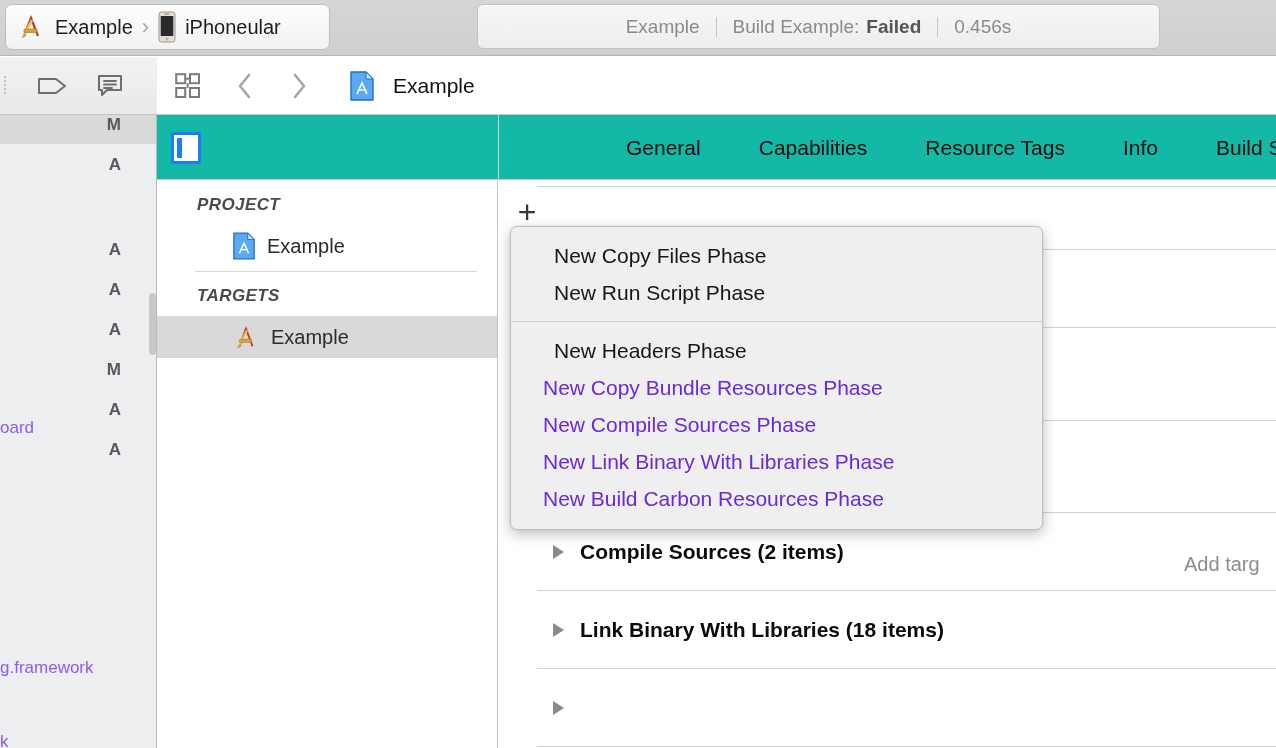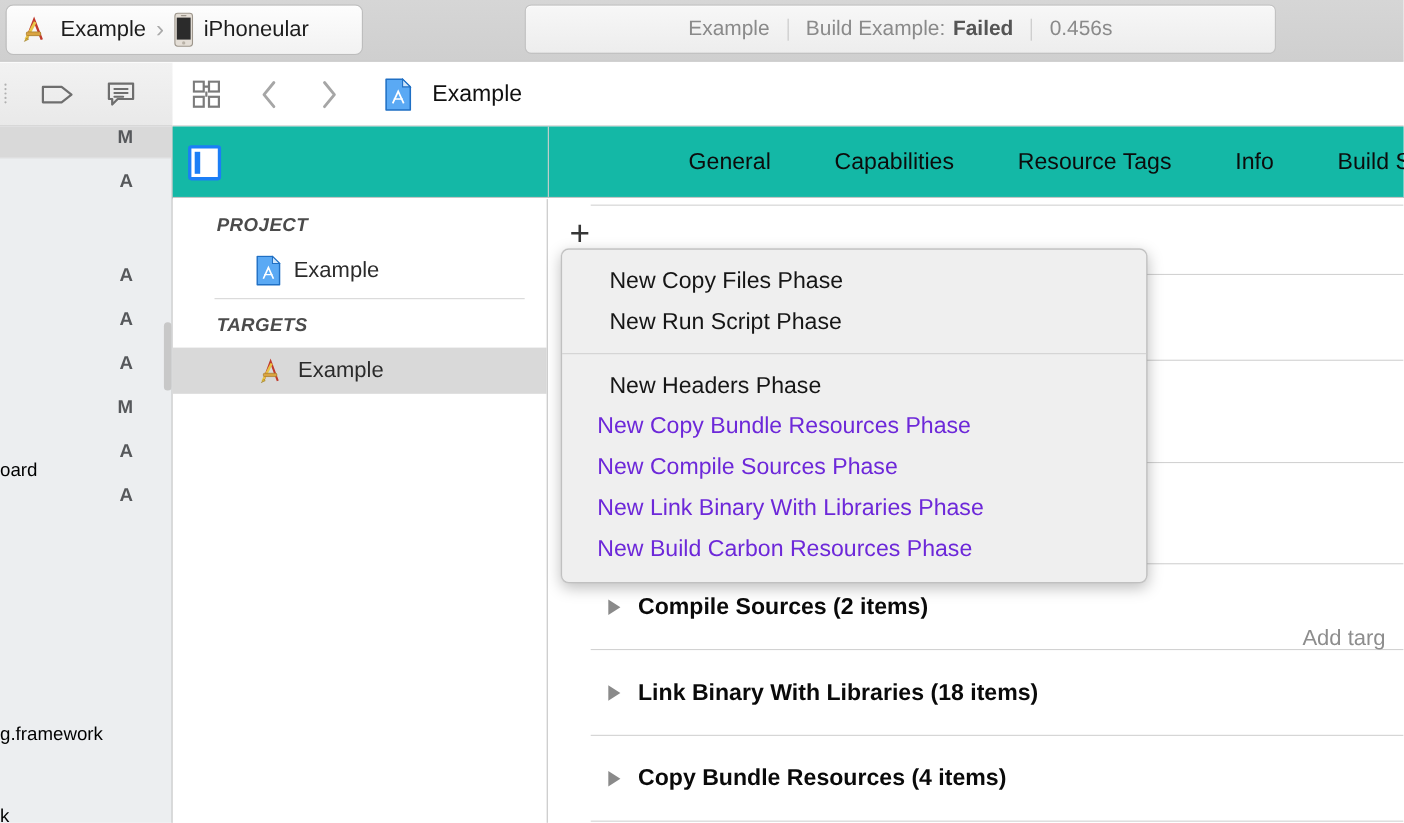--- a/index.html
+++ b/index.html
@@ -62,21 +62,21 @@
     overflow: hidden;
   }
   .nav-row {
     position: absolute; left: 0; width: 157px; height: 36px;
     display: flex; align-items: center; justify-content: flex-end;
     padding-right: 36px;
     font-size: 17px; color: #3c4043;
   }
   .nav-row .scm { font-weight: bold; color: #56585b; font-size: 17px; }
   .nav-row .fname {
-    position: absolute; left: 0; font-size: 17px; color: #000000;
+    position: absolute; left: 0; font-size: 17px; color: #8b5cf6;
     white-space: nowrap;
     margin-top: 36px;
   }
   .nav-row.sel { background: #d9d9d9; }
   .nav-hairline {
     position: absolute; left: 0; width: 157px; height: 1px; background: #dcdcdc;
   }
   .nav-scrollbar {
     position: absolute; left: 149px; width: 7px;
     background: #c8c8c8; border-radius: 4px;
@@ -390,24 +390,23 @@
       <div class="phase-row" style="top: 332px;">
         <span class="disclosure"></span>
         <span class="phase-label">Compile Sources (2 items)</span>
       </div>
       <div class="phase-row" style="top: 410px;">
         <span class="disclosure"></span>
         <span class="phase-label">Link Binary With Libraries (18 items)</span>
       </div>
       <div class="phase-row" style="top: 488px;">
         <span class="disclosure"></span>
-        <span class="phase-label">Copy Bundle Resources (4 items)</span>
-      </div>
-    </div>
-  <div class="add-target-text" style="left:685px; top:388px;">Add targ</div>
+      </div>
+    </div>
+  <div class="add-target-text" style="left:685px; top:372px;">Add targ</div>
 </div>
 
 <div class="menu">
   <div id="menu-body">
       <div class="menu-item">New Copy Files Phase</div>
       <div class="menu-item">New Run Script Phase</div>
       <div class="menu-sep"></div>
       <div class="menu-item">New Headers Phase</div>
       <div class="menu-item disabled">New Copy Bundle Resources Phase</div>
       <div class="menu-item disabled">New Compile Sources Phase</div>

